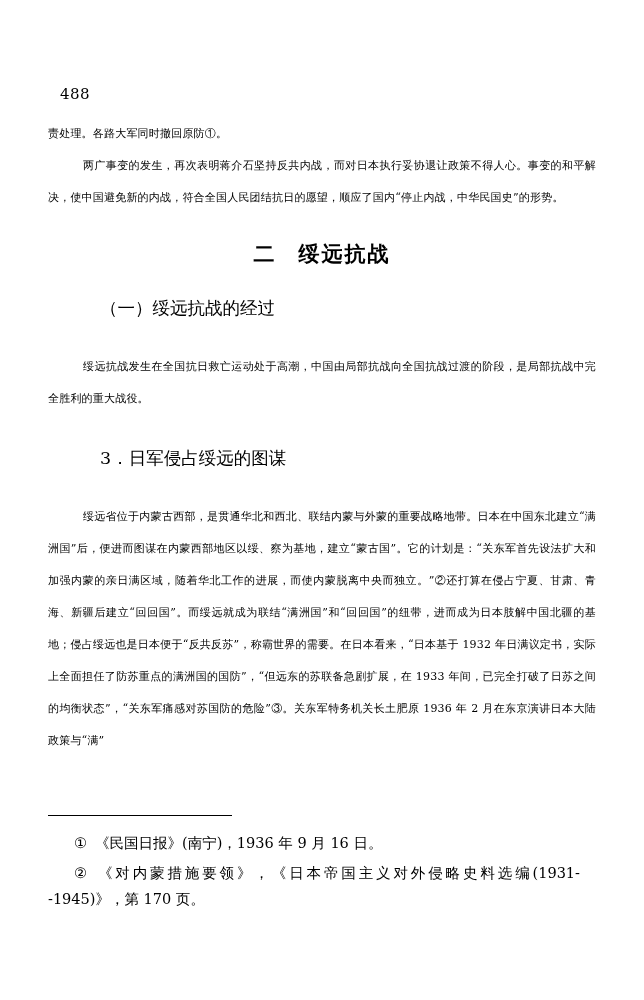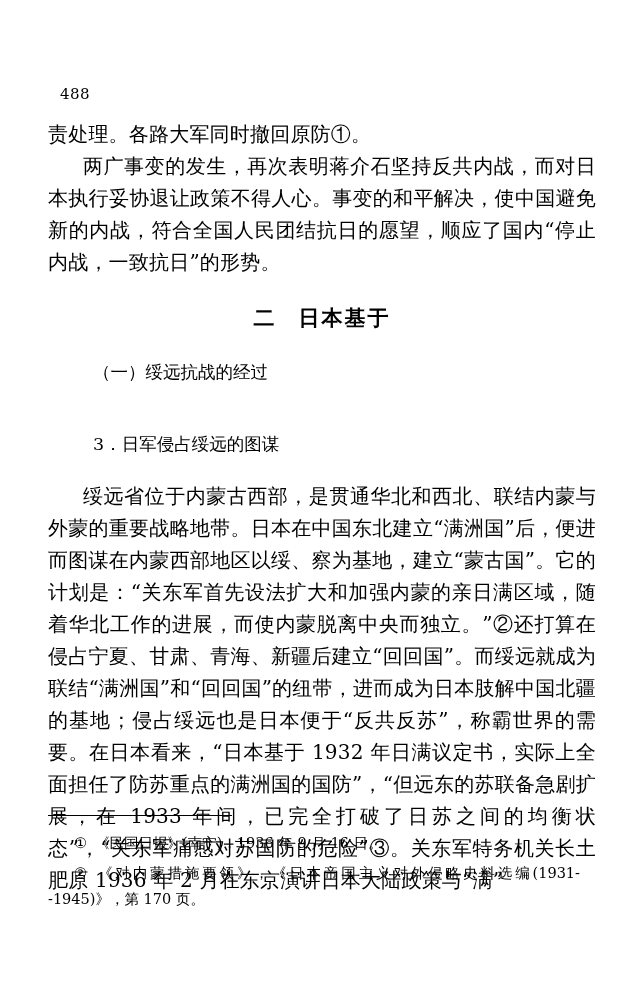--- a/index.html
+++ b/index.html
@@ -48,41 +48,41 @@
     margin-left: 18px;
   }
   .body {
     position: absolute;
     left: 48px;
     top: 118px;
     width: 548px;
   }
   p.para {
     margin: 0;
-    font-size: 20px;
+    font-size: 11px;
     line-height: 32px;
     text-align: justify;
     text-justify: inter-ideograph;
     letter-spacing: 0.2px;
   }
   p.indent {
     text-indent: 35px;
   }
   h2.section-title {
     margin: 26px 0 24px 0;
     font-size: 21px;
     font-weight: bold;
     text-align: center;
     letter-spacing: 2px;
   }
   h2.section-title .num {
     margin-right: 22px;
   }
   p.sub-head {
-    margin: 10px;
+    margin: 17px;
     font-size: 17.5px;
     line-height: 32px;
     text-indent: 35px;
   }
   .gap-s { height: 10px; }
   .footnote-area {
     position: absolute;
     left: 48px;
     top: 815px;
     width: 548px;
@@ -111,30 +111,31 @@
 <div class="page">
 
   <div class="header">
     <span class="folio">488</span>
   </div>
 
   <div class="body">
 
     <p class="para">责处理。各路大军同时撤回原防①。</p>
 
-    <p class="para indent">两广事变的发生，再次表明蒋介石坚持反共内战，而对日本执行妥协退让政策不得人心。事变的和平解决，使中国避免新的内战，符合全国人民团结抗日的愿望，顺应了国内“停止内战，一致抗日”的形势。</p>
+    <p class="para indent">两广事变的发生，再次表明蒋介石坚持反共内战，而对日本执行妥协退让政策不得人心。事变的和平解决，使中国避免新的内战，符合全国人民团结抗日的愿望，顺应了国内“停止内战，中华民国史”的形势。</p>
 
     <h2 class="section-title">
-      <span class="num">二</span><span>日本基于</span>
+      <span class="num">二</span><span>绥远抗战</span>
     </h2>
 
     <p class="sub-head">（一）绥远抗战的经过</p>
 
     <div class="gap-s"></div>
 
+    <p class="para indent">绥远抗战发生在全国抗日救亡运动处于高潮，中国由局部抗战向全国抗战过渡的阶段，是局部抗战中完全胜利的重大战役。</p>
 
     <div class="gap-s"></div>
 
     <p class="sub-head">3．日军侵占绥远的图谋</p>
 
     <div class="gap-s"></div>
 
     <p class="para indent">绥远省位于内蒙古西部，是贯通华北和西北、联结内蒙与外蒙的重要战略地带。日本在中国东北建立“满洲国”后，便进而图谋在内蒙西部地区以绥、察为基地，建立“蒙古国”。它的计划是：“关东军首先设法扩大和加强内蒙的亲日满区域，随着华北工作的进展，而使内蒙脱离中央而独立。”②还打算在侵占宁夏、甘肃、青海、新疆后建立“回回国”。而绥远就成为联结“满洲国”和“回回国”的纽带，进而成为日本肢解中国北疆的基地；侵占绥远也是日本便于“反共反苏”，称霸世界的需要。在日本看来，“日本基于 1932 年日满议定书，实际上全面担任了防苏重点的满洲国的国防”，“但远东的苏联备急剧扩展，在 1933 年间，已完全打破了日苏之间的均衡状态”，“关东军痛感对苏国防的危险”③。关东军特务机关长土肥原 1936 年 2 月在东京演讲日本大陆政策与“满”</p>
 
   </div>

